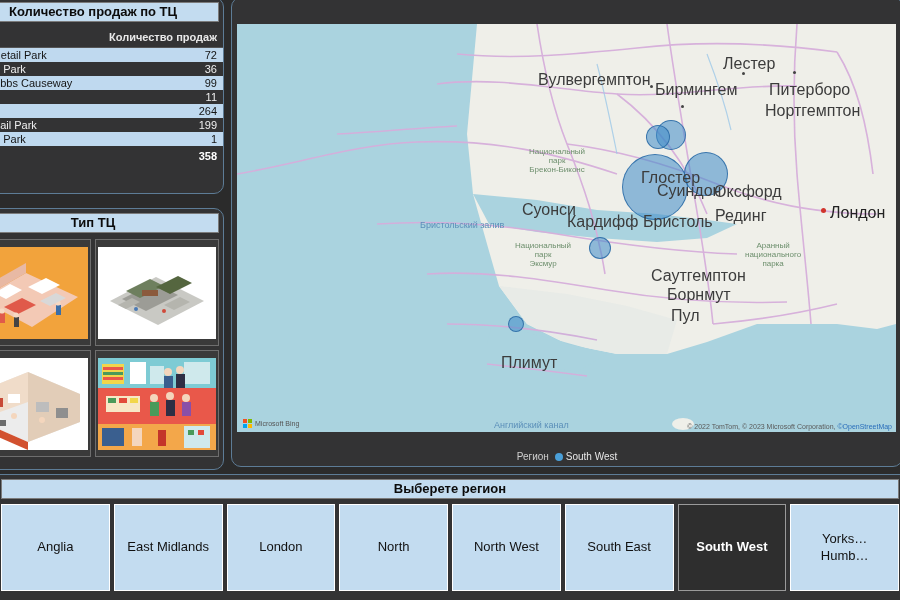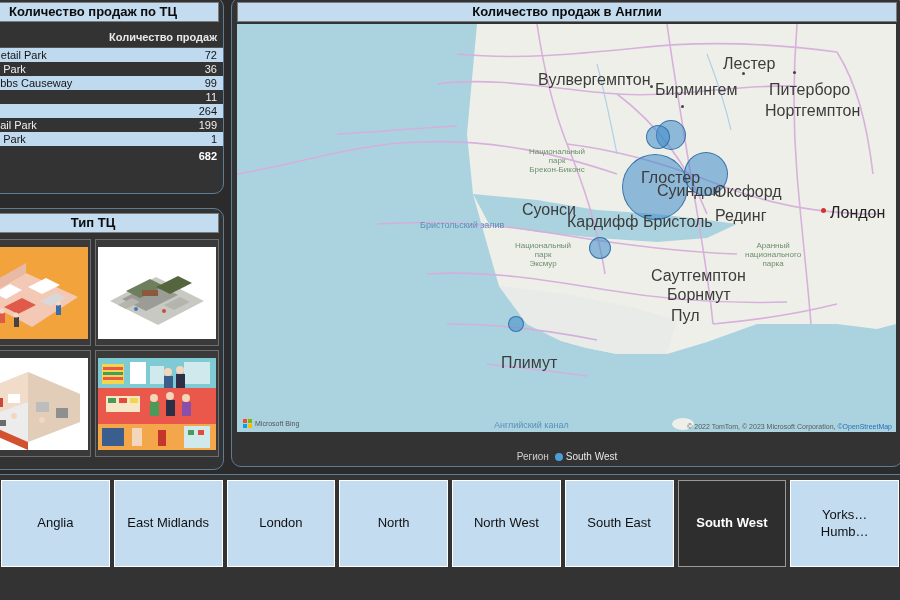--- a/index.html
+++ b/index.html
@@ -159,21 +159,21 @@
         <tr class="plain">
           <td>… Retail Park</td>
           <td class="num">199</td>
         </tr>
         <tr class="alt">
           <td>…etail Park</td>
           <td class="num">1</td>
         </tr>
         <tr class="total">
           <td></td>
-          <td class="num">682</td>
+          <td class="num">358</td>
         </tr>
       </tbody>
     </table>
   </div>
 
   <div class="panel" id="typePanel">
     <div class="panel-title">Тип ТЦ</div>
     <div class="tiles">
 
       <div class="tile">
@@ -261,21 +261,20 @@
           <rect x="86" y="68" width="26" height="22" fill="#cfe9ec"></rect>
           <rect x="90" y="72" width="6" height="5" fill="#4a9a5a"></rect>
           <rect x="100" y="72" width="6" height="5" fill="#e24a3a"></rect>
         </svg>
       </div>
 
     </div>
   </div>
 
   <div class="panel" id="mapPanel">
-    <div class="panel-title" id="mapTitle">Количество продаж в Англии</div>
 
     <div class="map-wrap">
 
       <svg width="659" height="408" viewBox="0 0 659 408" style="position:absolute;left:0;top:0">
 
         <path d="M240,0 L659,0 L659,300 L640,305 L600,300 L560,300 L520,300
                  L470,318 L430,330 L380,330 L330,320 L290,300 L262,262
                  L250,220 L236,170 L230,110 Z" fill="#efefe9"></path>
 
         <path d="M236,170 L300,176 L360,186 L420,190 L470,196 L500,200
@@ -375,20 +374,21 @@
         <span>© 2022 TomTom, © 2023 Microsoft Corporation, </span><a href="#">©OpenStreetMap</a>
       </div>
     </div>
 
     <div class="legend">
       <span>Регион</span><span class="swatch"></span><span class="lv">South West</span>
     </div>
   </div>
 
   <div class="panel" id="regionPanel">
+    <div class="panel-title" id="regionTitle">Выберете регион</div>
     <div class="chips">
       <div class="chip">Anglia</div>
       <div class="chip">East Midlands</div>
       <div class="chip">London</div>
       <div class="chip">North</div>
       <div class="chip">North West</div>
       <div class="chip">South East</div>
       <div class="chip selected">South West</div>
       <div class="chip" style="white-space:pre-line">Yorks…
 Humb…</div>

